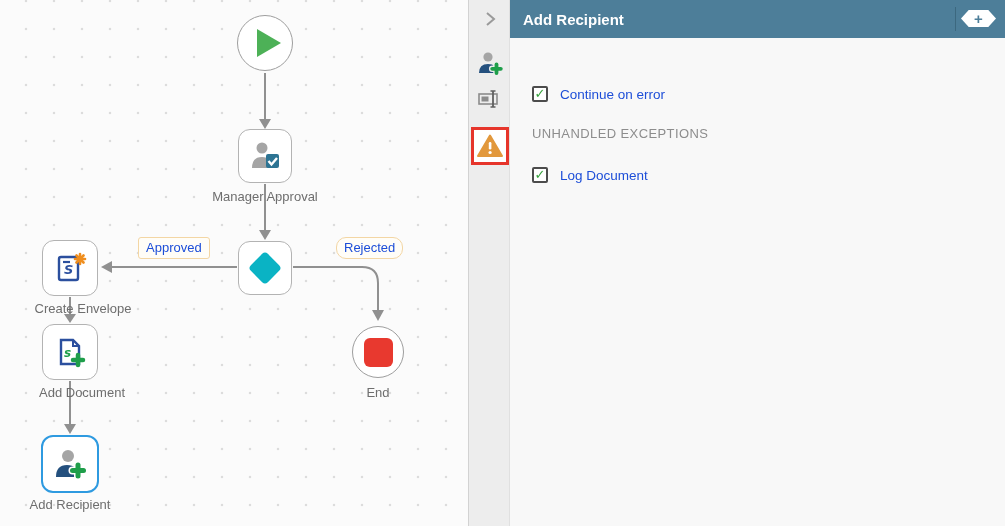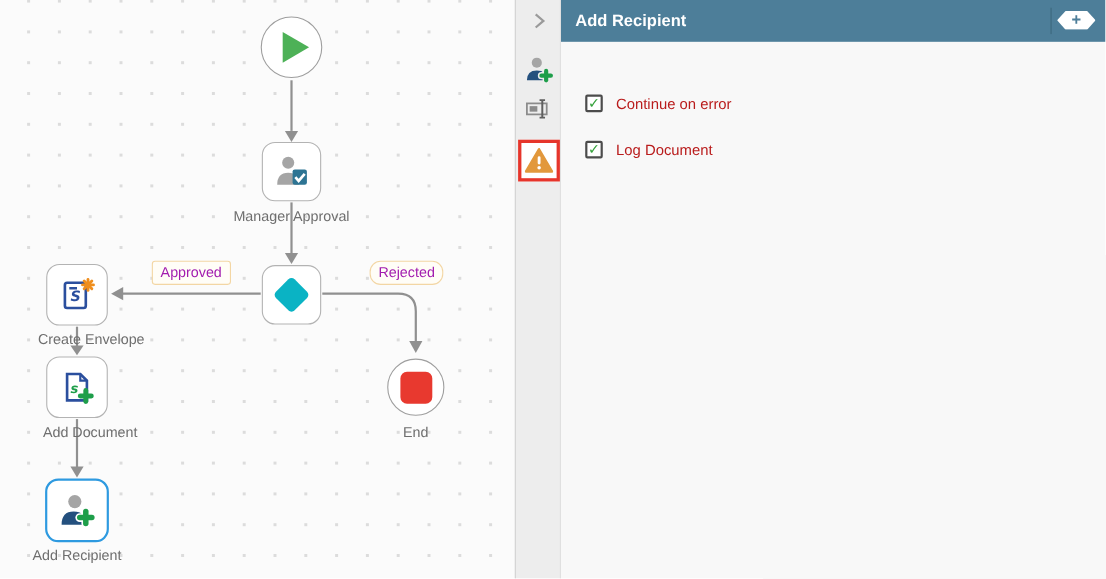--- a/index.html
+++ b/index.html
@@ -22,21 +22,21 @@
     display:flex; align-items:center; justify-content:center;
   }
   .node.circle { border-radius:50%; border-color:#9e9e9e; }
   .node.selected { border:2px solid #2e9ae0; }
 
   .node-label {
     position:absolute; text-align:center; font-size:13px; color:#6e6e6e; white-space:nowrap;
   }
 
   .branch-label {
-    position:absolute; font-size:13px; color:#a21caf; background:#fffdf7;
+    position:absolute; font-size:13px; color:#1d4ed8; background:#fffdf7;
     border:1px solid #f3d6a4; border-radius:3px; padding:2px 7px; line-height:16px;
   }
 
   .end-square { width:29px; height:29px; border-radius:6px; background:#e8392f; }
   .play-tri { width:0; height:0; border-left:24px solid #4db157; border-top:14px solid transparent; border-bottom:14px solid transparent; margin-left:7px; }
 
   
   .strip {
     position:absolute; left:468px; top:0; width:42px; height:526px;
     background:#ededed; border-left:1px solid #d2d2d2; border-right:1px solid #e0e0e0;
@@ -63,21 +63,21 @@
   .plus-badge span { color:#4d7e99; font-size:15px; font-weight:bold; line-height:15px; margin-top:-1px; }
 
   .panel-body { position:absolute; left:0; top:38px; width:495px; padding:22px 0 0 22px; }
   .section-heading { font-size:13px; color:#8d8d8d; letter-spacing:.4px; }
   .check-row { display:flex; align-items:center; margin-top:26px; margin-bottom:24px; }
   .checkbox {
     width:16px; height:16px; background:#fff; border:2px solid #4c4c4c; border-radius:2px;
     display:flex; align-items:center; justify-content:center; cursor:pointer;
   }
   .checkbox span { color:#36a23c; font-size:13px; font-weight:bold; line-height:12px; }
-  .check-label { margin-left:12px; font-size:13.5px; color:#b91c1c; }
+  .check-label { margin-left:12px; font-size:13.5px; color:#1d4ed8; }
 </style>
 </head>
 <body>
 
 <div class="app">
 
   <div class="canvas">
 
     <svg class="connectors" viewBox="0 0 468 526">
       <g stroke="#909090" stroke-width="2" fill="none">
@@ -221,20 +221,21 @@
 
     <div class="panel-body">
 
       <div class="check-row">
         <div class="checkbox">
           <span>✓</span>
         </div>
         <div class="check-label">Continue on error</div>
       </div>
 
+      <div class="section-heading">UNHANDLED EXCEPTIONS</div>
 
       <div class="check-row">
         <div class="checkbox">
           <span>✓</span>
         </div>
         <div class="check-label">Log Document</div>
       </div>
     </div>
   </div>
 

